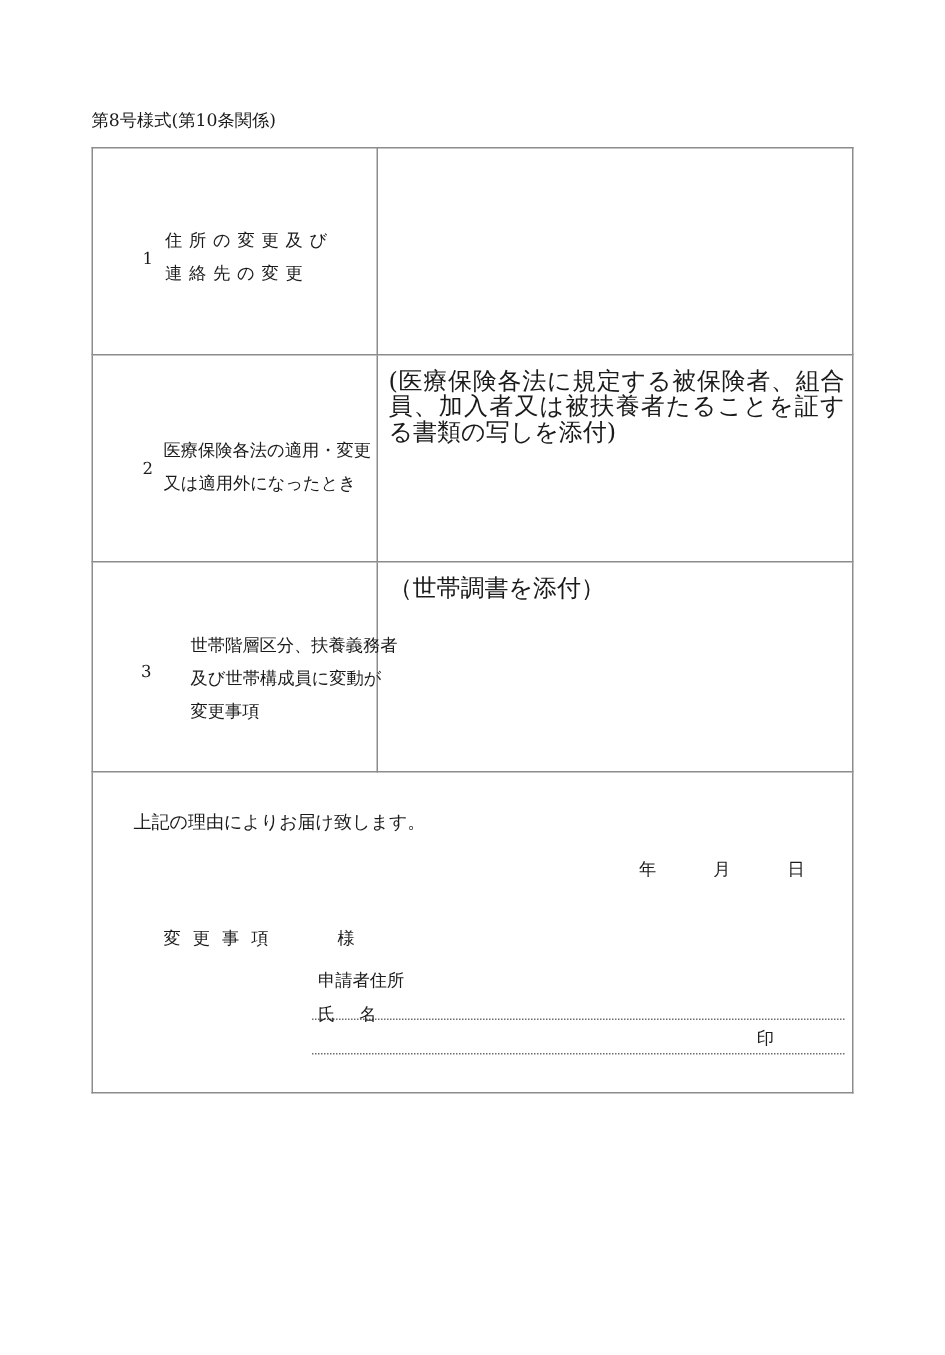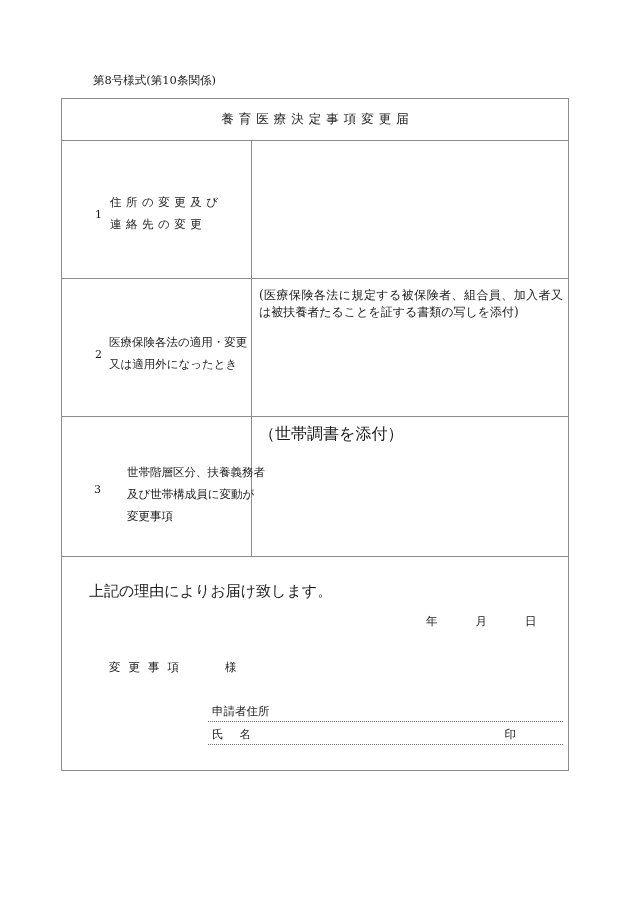--- a/index.html
+++ b/index.html
@@ -26,21 +26,20 @@
 
   
   .form-no {
     position: absolute;
     left: 61px;
     top: 73px;
     font-size: 11.5px;
     line-height: 15px;
     letter-spacing: 0px;
     white-space: nowrap;
-    margin-left: 32px;
   }
 
   
   .form-table {
     position: absolute;
     left: 61px;
     top: 98px;
     width: 507px;
     border-collapse: collapse;
     table-layout: fixed;
@@ -102,21 +101,21 @@
     line-height: 22px;
     white-space: nowrap;
   }
   .sp-wide { letter-spacing: 4.5px; }
 
   .note-text {
     position: absolute;
     left: 7px;
     top: 8px;
     right: 5px;
-    font-size: 12px;
+    font-size: 16px;
     line-height: 17px;
     text-align: justify;
   }
   .note-single {
     position: absolute;
     left: 7px;
     top: 8px;
     font-size: 16px;
     line-height: 17px;
     white-space: nowrap;
@@ -124,21 +123,21 @@
 
   
   .footer-cell {
     height: 213px;
     position: relative;
   }
   .statement {
     position: absolute;
     left: 27px;
     top: 25px;
-    font-size: 15px;
+    font-size: 12px;
     white-space: nowrap;
   }
   .date-line {
     position: absolute;
     left: 364px;
     top: 57px;
     font-size: 11.5px;
     letter-spacing: 0px;
     white-space: nowrap;
   }
@@ -163,21 +162,21 @@
   .sig-row {
     position: relative;
     height: 22px;
     border-bottom: 1px dotted #6e6e6e;
     font-size: 11.5px;
     white-space: nowrap;
   }
   .sig-row .lbl {
     position: absolute;
     left: 4px;
-    bottom: 2px;
+    bottom: 18px;
     margin-top: 29px;
   }
   .sig-row .lbl.spaced { letter-spacing: 16px; }
   .sig-row .seal {
     position: absolute;
     right: 47px;
     bottom: 2px;
   }
 </style>
 </head>
@@ -187,25 +186,20 @@
 
   <div class="form-no">第8号様式(第10条関係)</div>
 
   <table class="form-table">
     <colgroup>
       <col style="width:190px">
       <col style="width:317px">
     </colgroup>
     <tbody>
 
-      <tr>
-        <td class="title-cell" colspan="2">
-          <span class="doc-title">養育医療決定事項変更届</span>
-        </td>
-      </tr>
 
 
       <tr class="item-row">
         <td class="item-left">
           <span class="item-num" style="left:33px; top:68px;">1</span>
           <div class="item-lines" style="left:48px; top:50px;">
             <div class="sp-wide">住所の変更及び</div>
             <div class="sp-wide">連絡先の変更</div>
           </div>
         </td>

